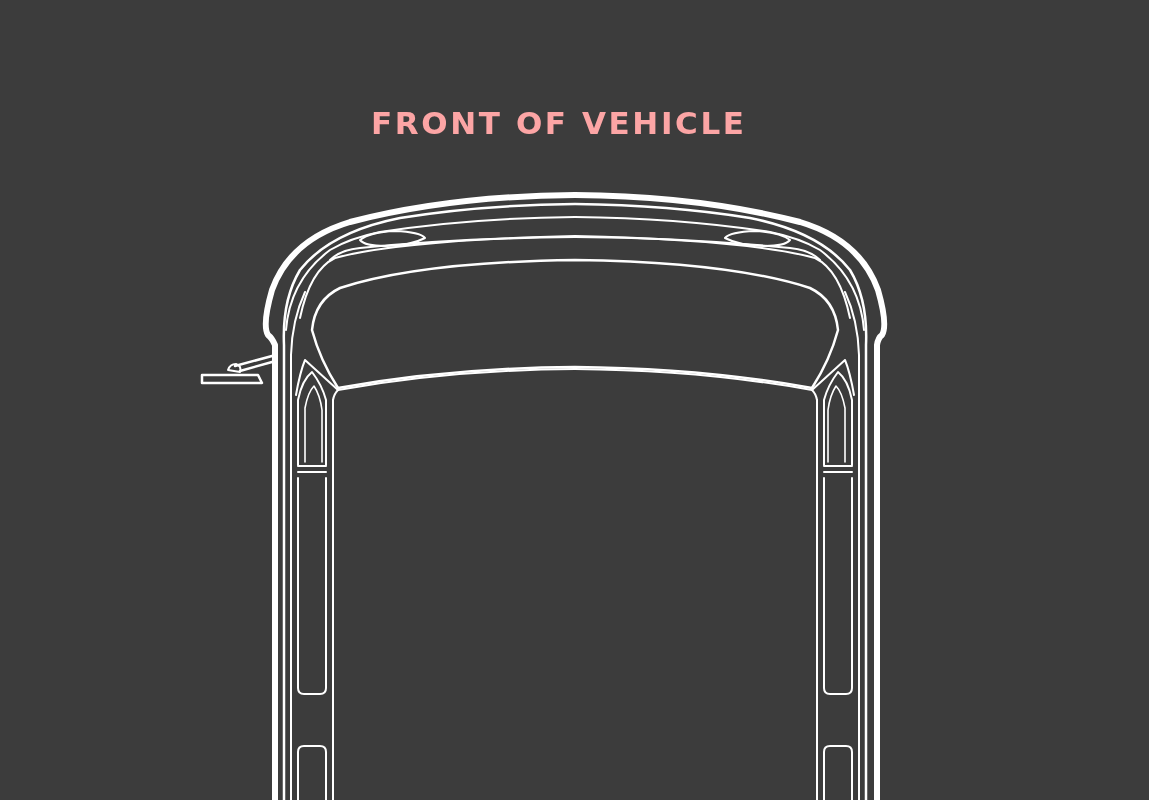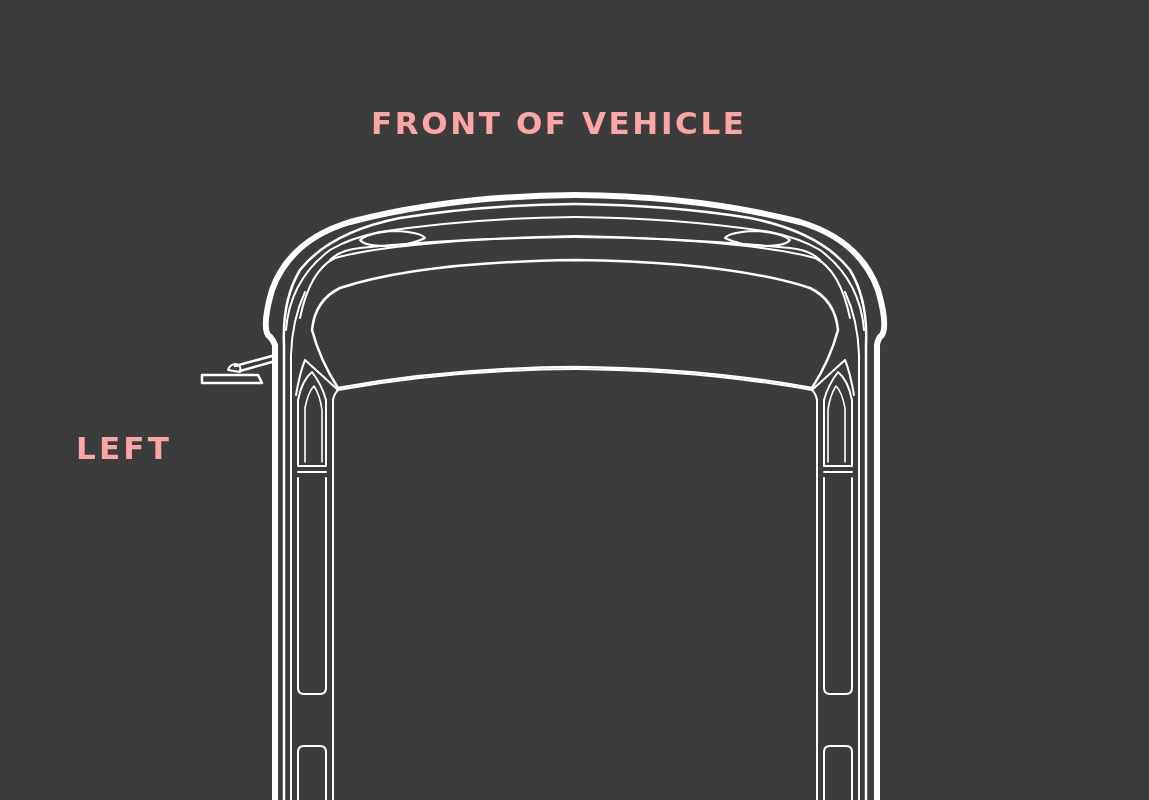--- a/index.html
+++ b/index.html
@@ -34,21 +34,20 @@
     svg#vehicle {
       position:absolute; left:0; top:0;
     }
   </style>
 </head>
 <body>
 
 <div class="label" id="front-label">FRONT OF VEHICLE</div>
 
 <div class="label" id="mirror-label">
-  <span>LEFT</span>
 </div>
 
 <svg id="vehicle" width="1149" height="800" viewBox="0 0 1149 800" fill="none" stroke="#ffffff" stroke-linecap="round" stroke-linejoin="round">
 
   <g>
     <path d="M 275 800 L 275 345 Q 272 338 268 335 Q 262 325 272 290 Q 290 240 350 222 Q 450 196 575 195 Q 700 196 800 222 Q 860 240 878 290 Q 888 325 882 335 Q 878 338 877 345 L 877 800" stroke-width="6"></path>
     <path d="M 284 800 L 284 345 Q 282 300 300 270 Q 330 232 400 218 Q 480 205 575 204 Q 670 205 750 218 Q 820 232 850 270 Q 868 300 866 345 L 866 800" stroke-width="2.5"></path>
     <path d="M 291 800 L 291 355 Q 292 320 305 292" stroke-width="2"></path>
     <path d="M 859 800 L 859 355 Q 858 320 845 292" stroke-width="2"></path>
   </g>

